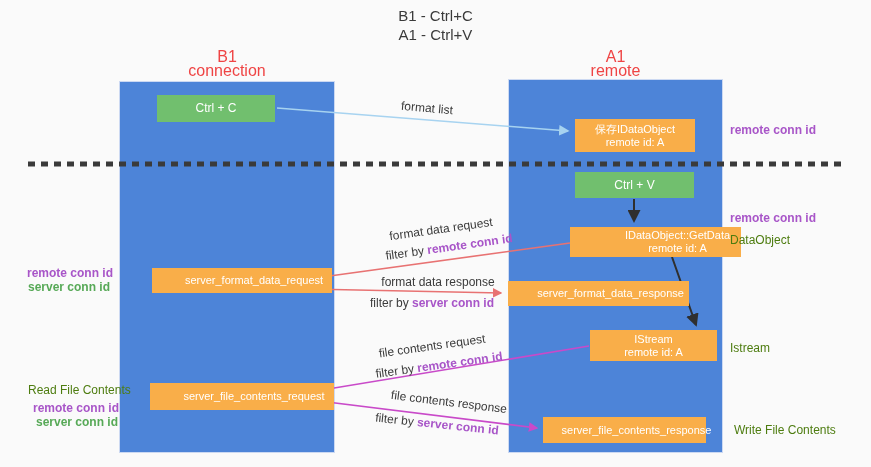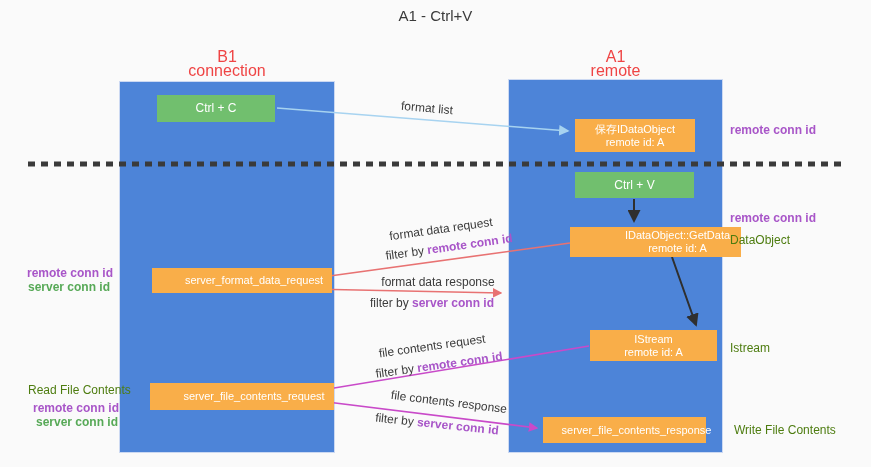--- a/index.html
+++ b/index.html
@@ -22,20 +22,21 @@
   .flow{position:absolute;z-index:4;font-size:12px;color:#3b3b3b;white-space:nowrap;
         transform:translate(-50%,-50%);}
   .flow .key{color:#a855c8;font-weight:bold;}
 </style>
 </head>
 <body>
 
 <div class="canvas">
 
   <div class="title">
+    <div>B1 - Ctrl+C</div>
     <div>A1 - Ctrl+V</div>
   </div>
 
   <div class="lane-header" style="left:119px;width:216px;top:50px;">
     <div>B1</div>
     <div>connection</div>
   </div>
   <div class="lane-header" style="left:508px;width:215px;top:50px;">
     <div>A1</div>
     <div>remote</div>
@@ -84,20 +85,23 @@
 
   <div class="box two" style="left:570px;top:227px;width:127px;height:30px;padding-left:44px;">
     <div>IDataObject::GetData</div>
     <div>remote id: A</div>
   </div>
 
   <div class="box wide" style="left:152px;top:268px;width:156px;height:25px;">
     <div>server_format_data_request</div>
   </div>
 
+  <div class="box wide" style="left:508px;top:281px;width:157px;height:25px;">
+    <div>server_format_data_response</div>
+  </div>
 
   <div class="box two" style="left:590px;top:330px;width:127px;height:31px;">
     <div>IStream</div>
     <div>remote id: A</div>
   </div>
 
   <div class="box wide" style="left:150px;top:383px;width:160px;height:27px;">
     <div>server_file_contents_request</div>
   </div>
 

